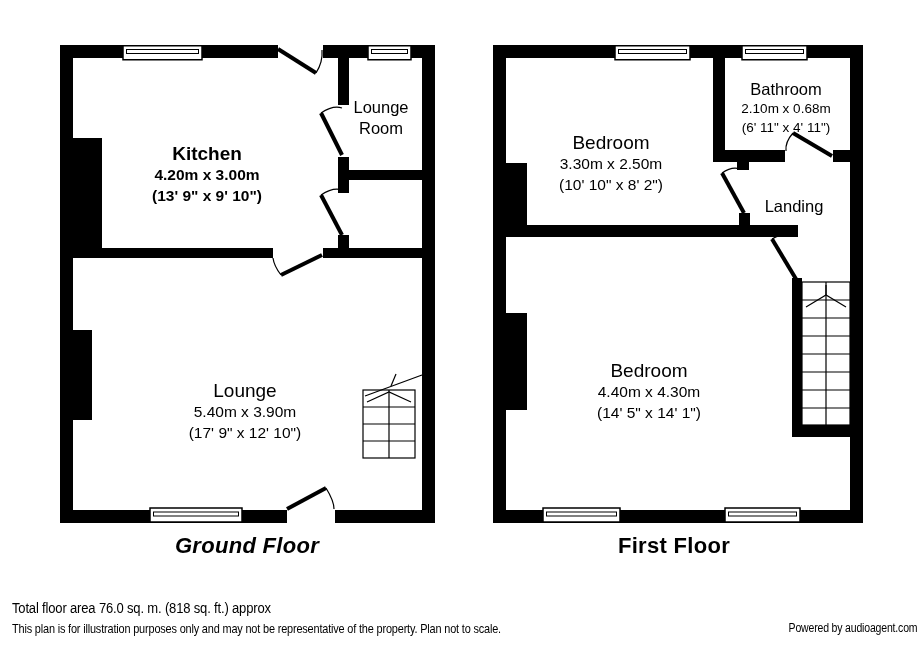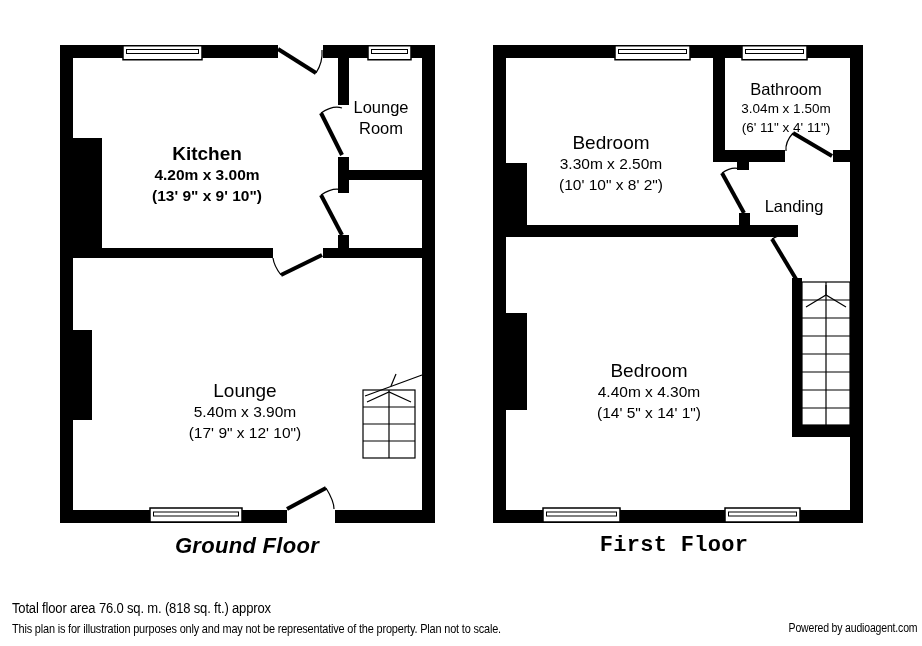--- a/index.html
+++ b/index.html
@@ -198,34 +198,34 @@
   </div>
 
   <div class="room-label" style="left:611px;top:132px;">
     <div class="rl-name">Bedroom</div>
     <div class="rl-dims">3.30m x 2.50m</div>
     <div class="rl-dims">(10' 10" x 8' 2")</div>
   </div>
 
   <div class="room-label small" style="left:786px;top:80px;">
     <div class="rl-name">Bathroom</div>
-    <div class="rl-dims">3.04m x 1.50m</div>
+    <div class="rl-dims">2.10m x 0.68m</div>
     <div class="rl-dims">(6' 11" x 4' 11")</div>
   </div>
 
   <div class="room-label mid" style="left:794px;top:196px;">
     <div class="rl-name">Landing</div>
   </div>
 
   <div class="room-label" style="left:649px;top:360px;">
     <div class="rl-name">Bedroom</div>
     <div class="rl-dims">4.40m x 4.30m</div>
     <div class="rl-dims">(14' 5" x 14' 1")</div>
   </div>
 
   <div class="floor-title" style="left:247px;top:533px;font-style:italic;">Ground Floor</div>
-  <div class="floor-title" style="left:674px;top:533px;font-family:Liberation Mono, monospace;">First Floor</div>
+  <div class="floor-title" style="left:674px;top:533px;">First Floor</div>
 
   <div class="footer-line1">Total floor area 76.0 sq. m. (818 sq. ft.) approx</div>
   <div class="footer-line2">This plan is for illustration purposes only and may not be representative of the property. Plan not to scale.</div>
   <div class="powered">Powered by audioagent.com</div>
 
 </div>
 
 </body></html>

